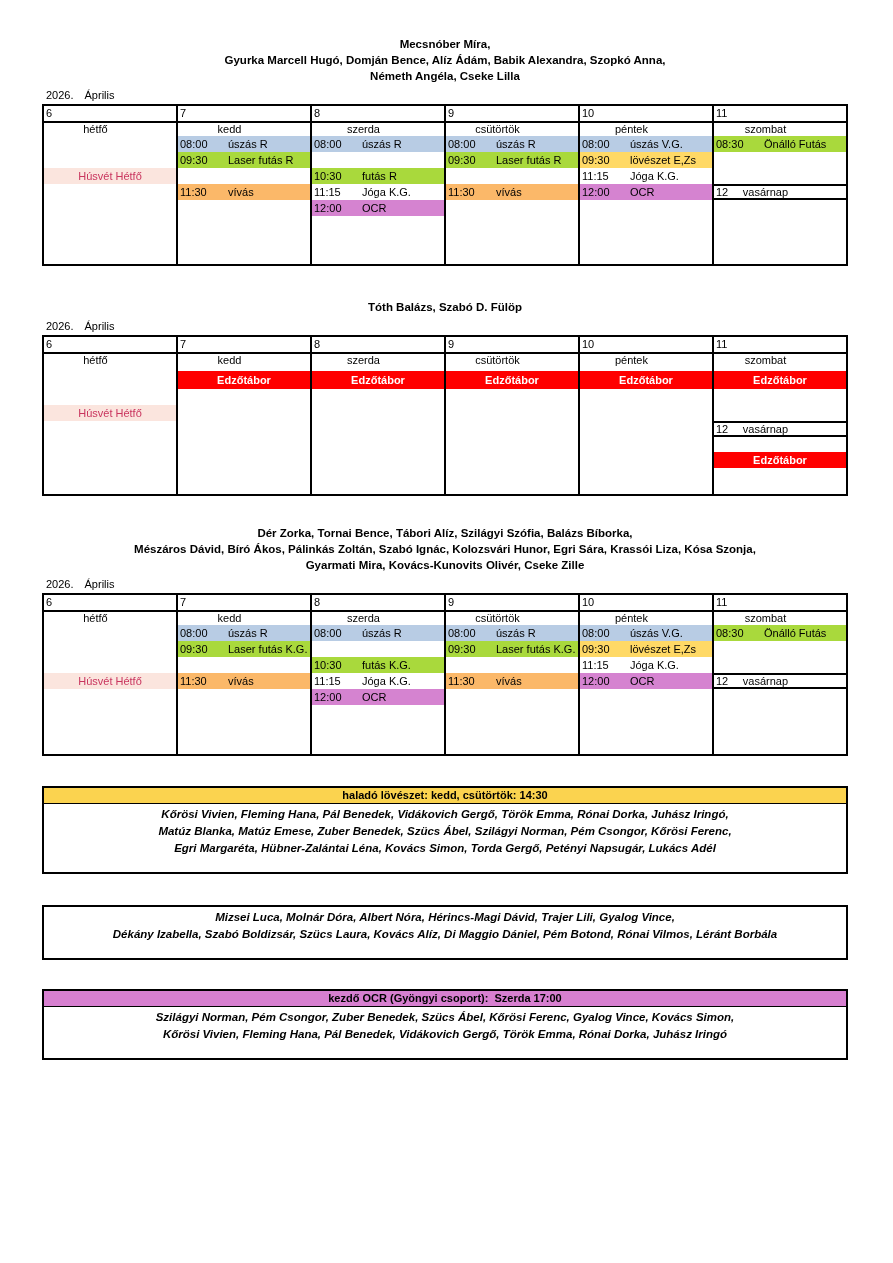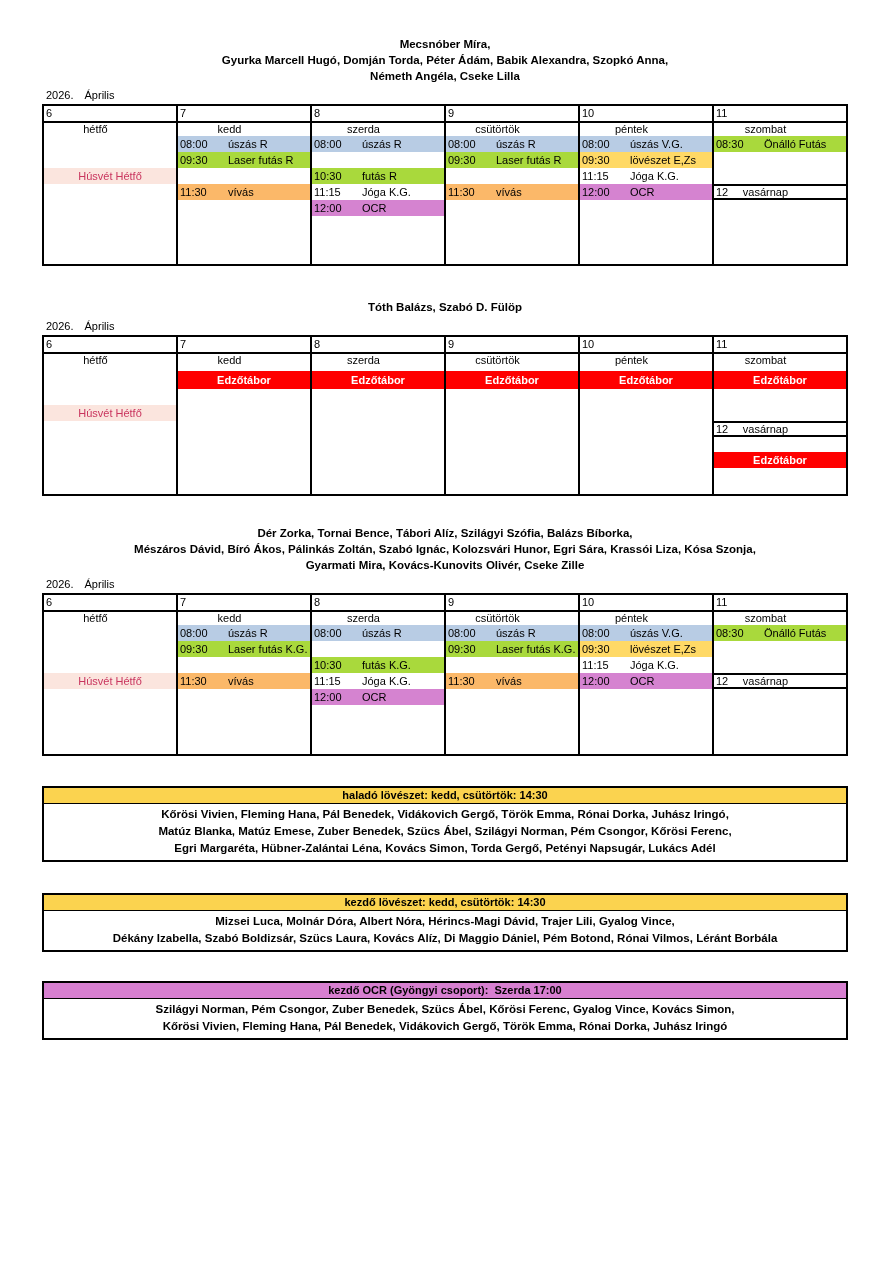--- a/index.html
+++ b/index.html
@@ -32,33 +32,33 @@
   .camp{display:flex;align-items:center;justify-content:center;height:100%;font-size:11px;font-weight:bold;}
   .subhdr{box-sizing:border-box;height:100%;border-top:2px solid #000;border-bottom:2px solid #000;position:relative;font-size:11px;background:#fff;}
   .subhdr .num{position:absolute;left:2px;top:0;line-height:12px;text-align:right;}
   .subhdr .dname{position:absolute;left:8%;width:62%;text-align:center;top:0;line-height:12px;}
 
   .notice{border:2px solid #000000;background:#fff;}
   .notice.n1{margin-top:30px;}
   .notice.n2{margin-top:31px;}
   .notice.n3{margin-top:29px;}
   .notice-hdr{height:15px;line-height:15px;font-size:11px;font-weight:bold;text-align:center;border-bottom:1px solid #000;white-space:pre-wrap;}
-  .notice-body{padding:2px 0 3px;}
+  .notice-body{padding:2px 0 15px;font-style:italic;}
   .notice-line{font-size:11.5px;font-weight:bold;text-align:center;line-height:17px;white-space:nowrap;}
 </style>
 </head>
 <body>
 
 <div class="page">
   <div class="content">
 
     <section class="cal-section s1">
       <div class="titles">
           <div>Mecsnóber Míra,</div>
-          <div>Gyurka Marcell Hugó, Domján Torda, Péter Ádám, Babik Alexandra, Szopkó Anna,</div>
+          <div>Gyurka Marcell Hugó, Domján Bence, Alíz Ádám, Babik Alexandra, Szopkó Anna,</div>
           <div>Németh Angéla, Cseke Lilla</div>
         </div>
       <div class="month">
         <span class="year">2026.</span><span class="mname">Április</span>
       </div>
       <div class="cal">
           <div class="col">
             <div class="dayhdr">
               <span class="num">6</span>
               <span class="dname">hétfő</span>
@@ -535,21 +535,20 @@
     <div class="notice n1">
       <div class="notice-hdr" style="background: rgb(251, 211, 79);">haladó lövészet: kedd, csütörtök: 14:30</div>
       <div class="notice-body">
         <div class="notice-line">Kőrösi Vivien, Fleming Hana, Pál Benedek, Vidákovich Gergő, Török Emma, Rónai Dorka, Juhász Iringó,</div>
         <div class="notice-line">Matúz Blanka, Matúz Emese, Zuber Benedek, Szücs Ábel, Szilágyi Norman, Pém Csongor, Kőrösi Ferenc,</div>
         <div class="notice-line">Egri Margaréta, Hübner-Zalántai Léna, Kovács Simon, Torda Gergő, Petényi Napsugár, Lukács Adél</div>
       </div>
     </div>
 
     <div class="notice n2">
-      <div class="notice-hdr" style="background: rgb(251, 211, 79);">kezdő lövészet: kedd, csütörtök: 14:30</div>
       <div class="notice-body">
         <div class="notice-line">Mizsei Luca, Molnár Dóra, Albert Nóra, Hérincs-Magi Dávid, Trajer Lili, Gyalog Vince,</div>
         <div class="notice-line">Dékány Izabella, Szabó Boldizsár, Szücs Laura, Kovács Alíz, Di Maggio Dániel, Pém Botond, Rónai Vilmos, Léránt Borbála</div>
       </div>
     </div>
 
     <div class="notice n3">
       <div class="notice-hdr" style="background: rgb(215, 127, 208);">kezdő OCR (Gyöngyi csoport):  Szerda 17:00</div>
       <div class="notice-body">
         <div class="notice-line">Szilágyi Norman, Pém Csongor, Zuber Benedek, Szücs Ábel, Kőrösi Ferenc, Gyalog Vince, Kovács Simon,</div>

